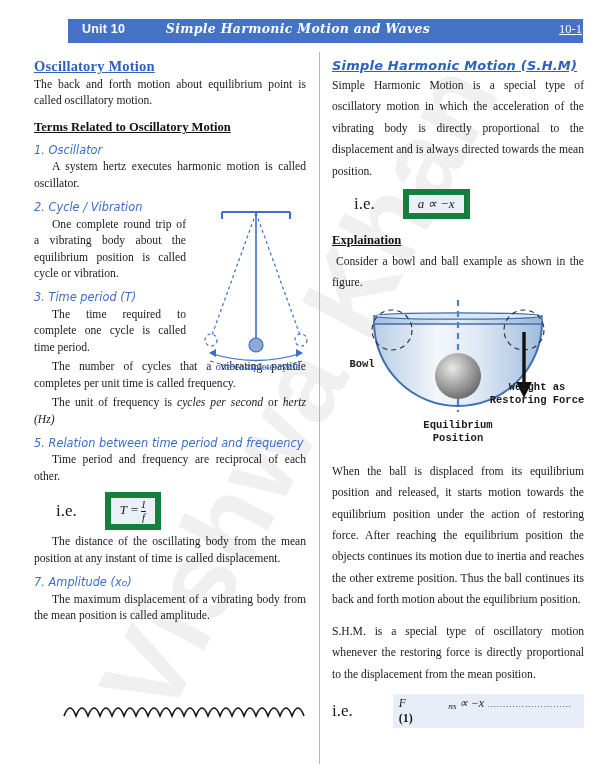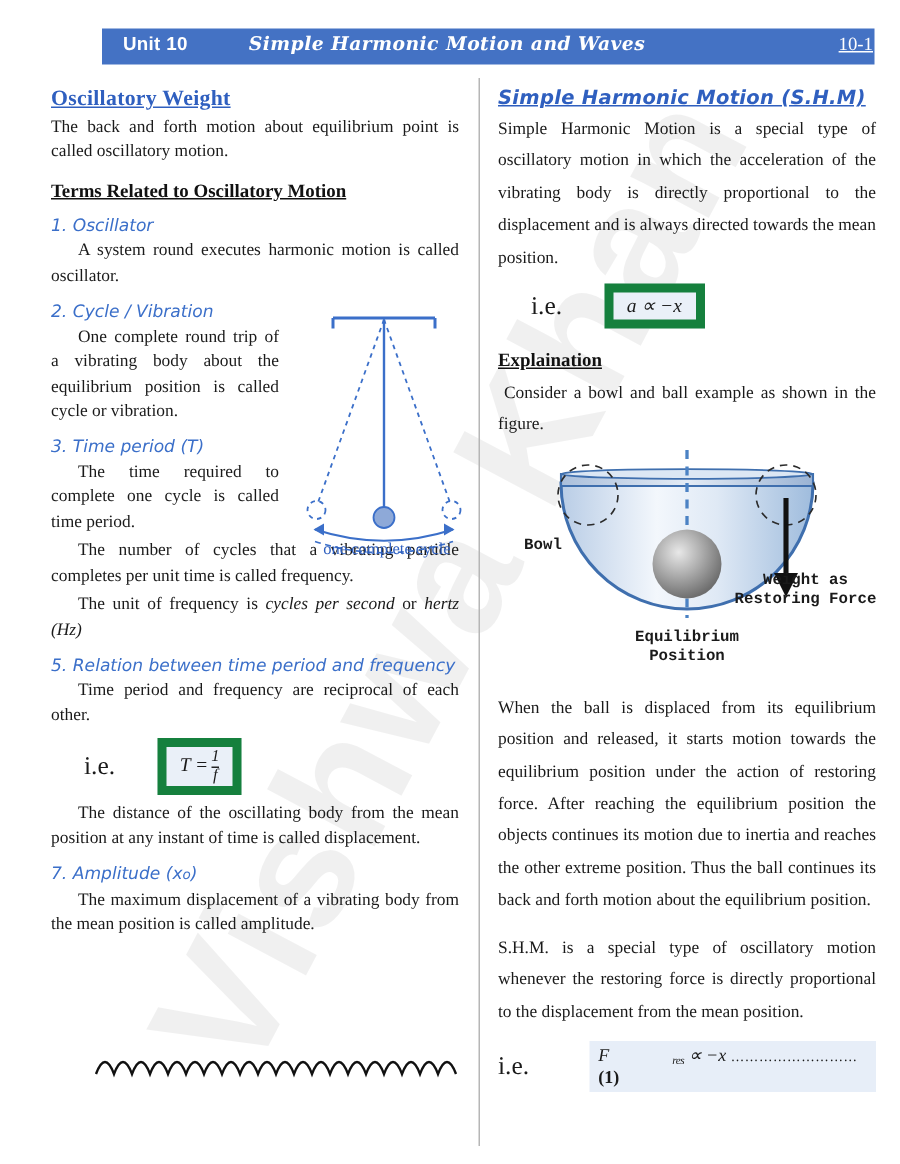--- a/index.html
+++ b/index.html
@@ -80,30 +80,30 @@
 
   <div class="hdr-bar"></div>
   <div class="hdr-unit">Unit 10</div>
   <div class="hdr-title">Simple Harmonic Motion and Waves</div>
   <div class="hdr-page">10-1</div>
 
   <div class="divider"></div>
 
   <div class="col col-l">
 
-    <h2 class="blue-h">Oscillatory Weight</h2>
+    <h2 class="blue-h">Oscillatory Motion</h2>
     <p class="body">The back and forth motion about equilibrium point is called oscillatory motion.</p>
 
     <h3 class="black-h">Terms Related to Oscillatory Motion</h3>
 
     <div class="num-h">
       <span>1.</span>
       <span>Oscillator</span>
     </div>
-    <p class="body ind">A system round executes harmonic motion is called oscillator.</p>
+    <p class="body ind">A system hertz executes harmonic motion is called oscillator.</p>
 
     <div class="num-h" style="width:150px;">
       <span>2.</span>
       <span>Cycle / Vibration</span>
     </div>
     <p class="body ind" style="width:152px;">One complete round trip of a vibrating body about the equilibrium position is called cycle or vibration.</p>
 
     <div class="num-h" style="width:150px;">
       <span>3.</span>
       <span>Time period  (T)</span>

